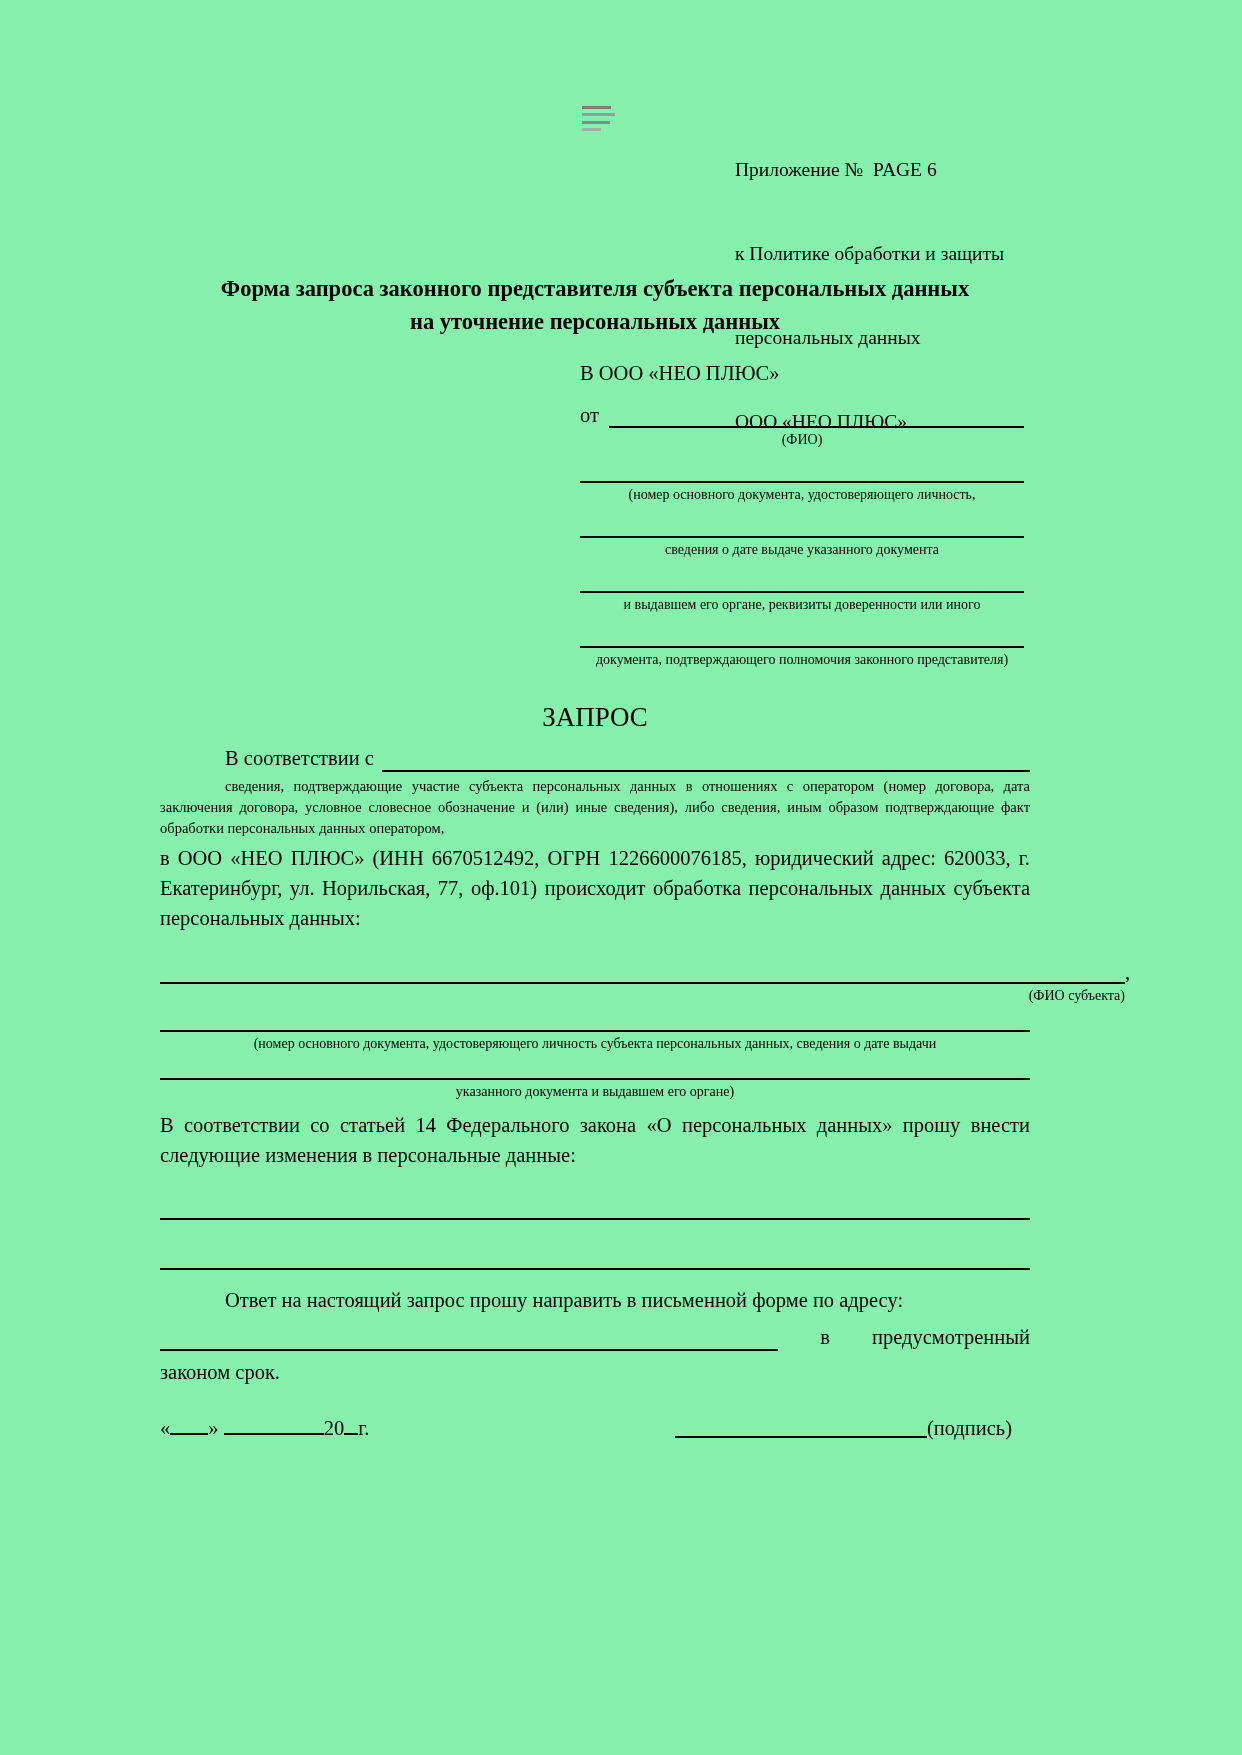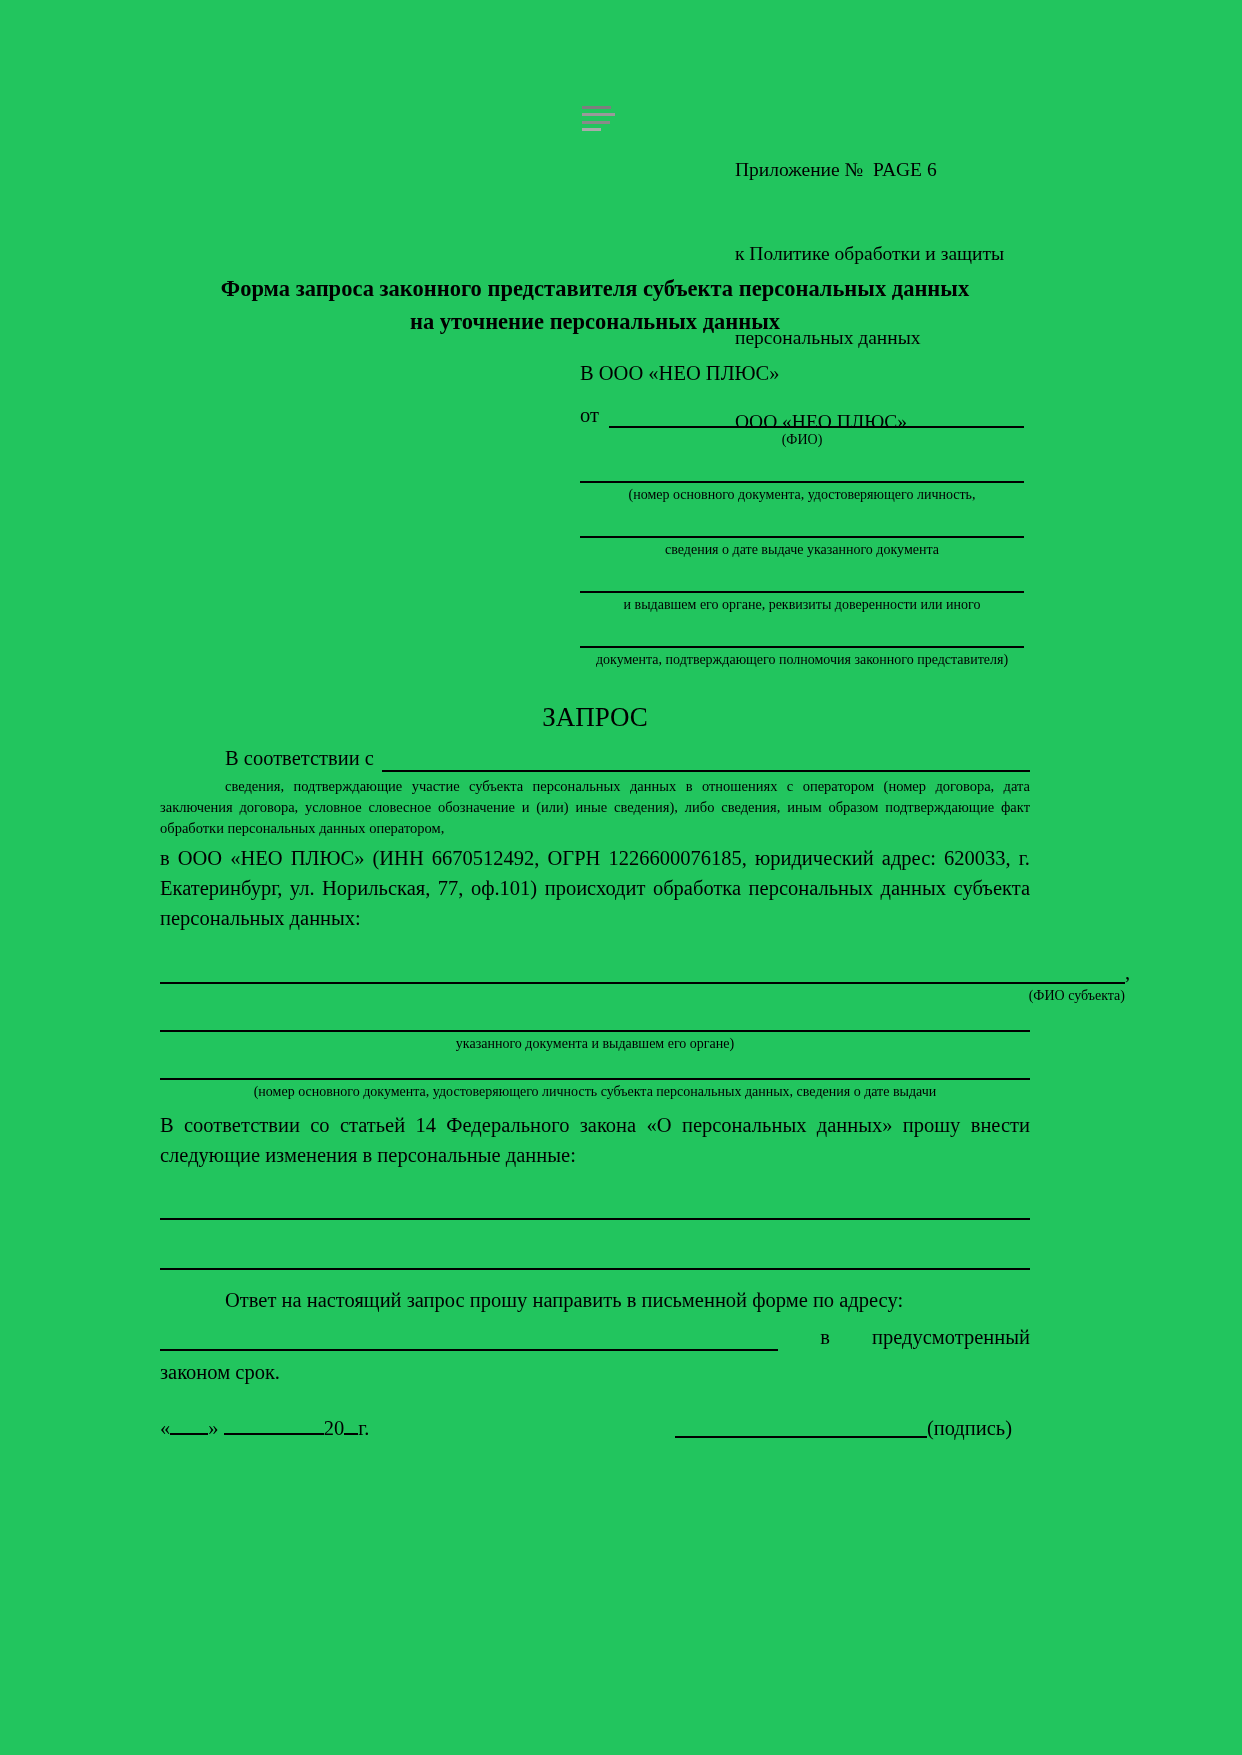--- a/index.html
+++ b/index.html
@@ -1,20 +1,20 @@
 <!DOCTYPE html>
 <html><head>
 <meta charset="utf-8">
 <style>
   * { margin:0; padding:0; box-sizing:border-box; }
   html,body { background:#ffffff; }
   body { font-family:"Liberation Serif","DejaVu Serif",serif; color:#000; }
   .page {
     position:relative; width:1242px; height:1755px; margin:0 auto;
-    background:#22c55e; overflow:hidden;
+    background:#86efac; overflow:hidden;
   }
   
   .header-block {
     position:absolute; left:735px; top:100px;
     font-size:19.5px; line-height:28px; white-space:pre;
   }
   
   .smudge {
     position:absolute; left:582px; top:106px; width:33px; height:25px;
     display:flex; flex-direction:column; justify-content:space-between;
@@ -138,25 +138,25 @@
     <p class="body-par">в ООО «НЕО ПЛЮС» (ИНН 6670512492, ОГРН 1226600076185, юридический адрес: 620033, г. Екатеринбург, ул. Норильская, 77, оф.101) происходит обработка персональных данных субъекта персональных данных:</p>
 
     <div class="fio-row">
       <span class="fio-line"></span>
       <span>,</span>
     </div>
     <div class="caption center-wide">(ФИО субъекта)</div>
 
     <div class="wgroup docgroup">
       <div class="wline"></div>
-      <div class="caption">указанного документа и выдавшем его органе)</div>
+      <div class="caption">(номер основного документа, удостоверяющего личность субъекта персональных данных, сведения о дате выдачи</div>
     </div>
     <div class="wgroup docgroup">
       <div class="wline"></div>
-      <div class="caption">(номер основного документа, удостоверяющего личность субъекта персональных данных, сведения о дате выдачи</div>
+      <div class="caption">указанного документа и выдавшем его органе)</div>
     </div>
 
     <p class="law-par">В соответствии со статьей 14 Федерального закона «О персональных данных» прошу внести следующие изменения в персональные данные:</p>
 
     <div class="blank-rule"></div>
     <div class="blank-rule"></div>
 
     <p class="answer-par">Ответ на настоящий запрос прошу направить в письменной форме по адресу:</p>
 
     <div class="answer-row">

